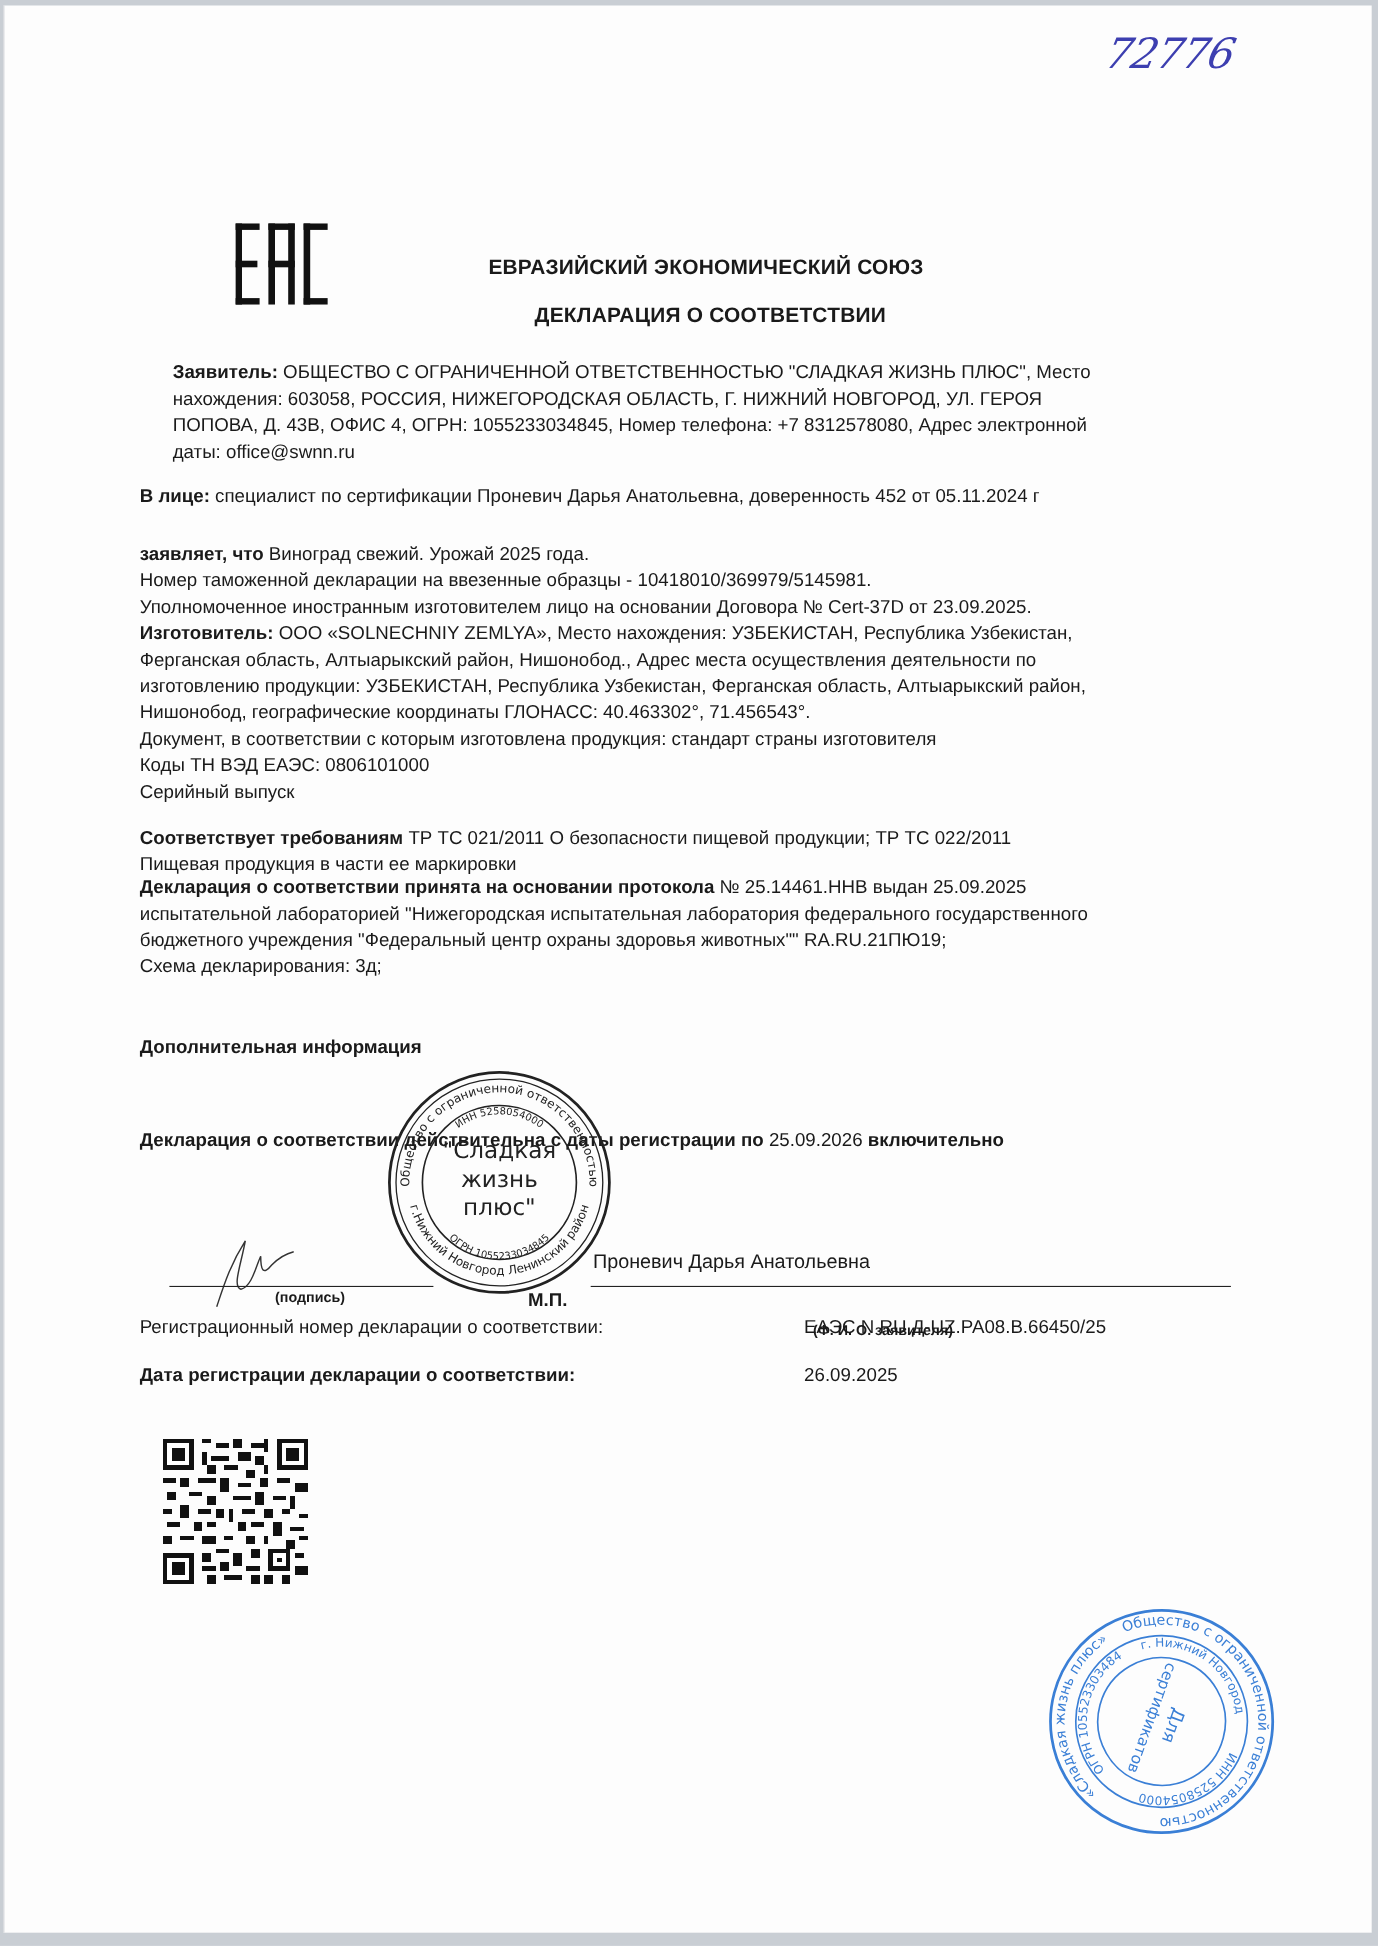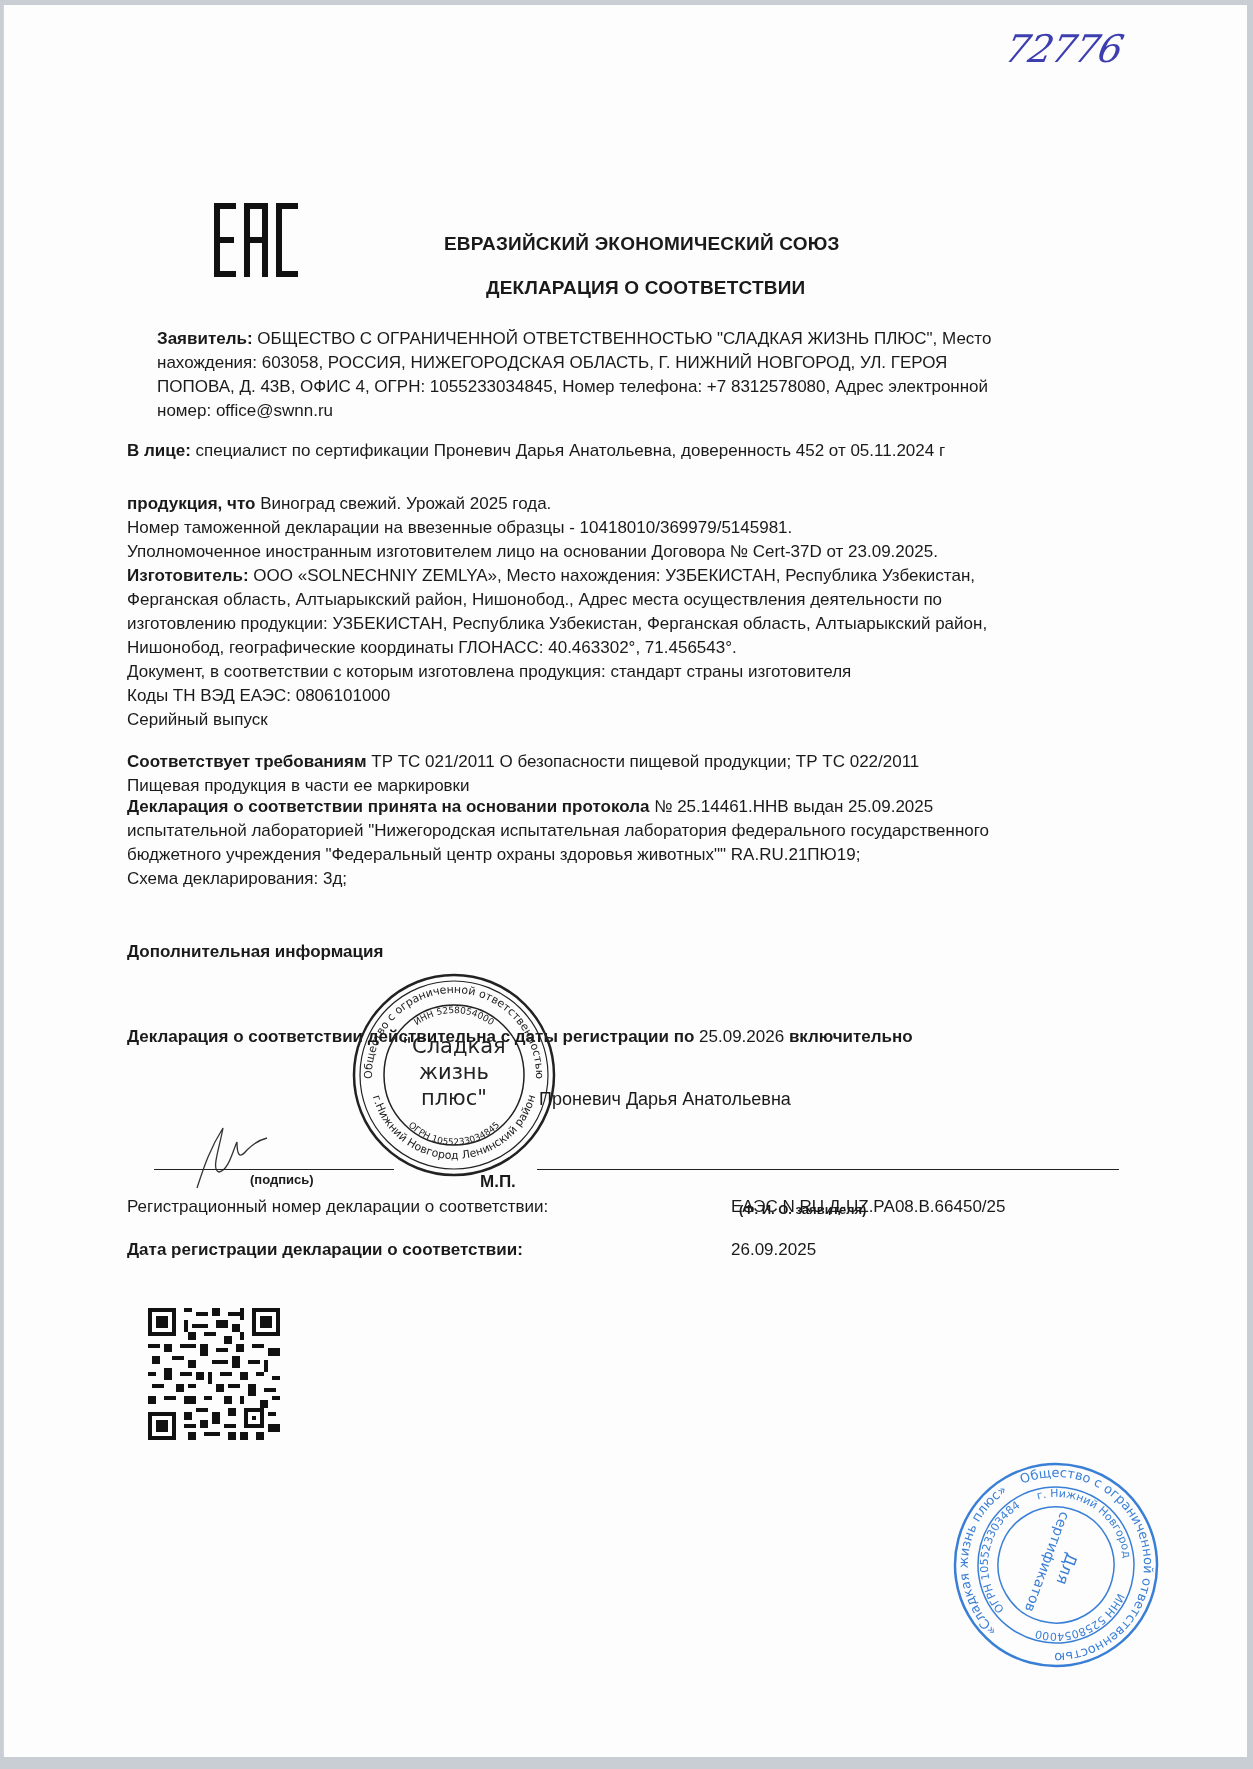--- a/index.html
+++ b/index.html
@@ -28,21 +28,21 @@
   .block-person { left: 123px; top: 434px; width: 1000px; }
   .block-declares { left: 123px; top: 487px; width: 1010px; }
   .block-compliance { left: 123px; top: 733px; width: 1000px; margin-top: 12px; }
   .block-protocol { left: 123px; top: 790px; width: 1040px; }
   .block-additional { left: 123px; top: 935px; }
   .block-validity { left: 123px; top: 1020px; width: 1010px; }
   .sig-line-left { left: 150px; top: 1164px; width: 240px; height: 1px; background: #222; }
   .sig-line-right { left: 533px; top: 1164px; width: 582px; height: 1px; background: #222; }
   .sig-caption-left { left: 246px; top: 1167px; font-size: 13px; font-weight: bold; }
   .sig-caption-right { left: 735px; top: 1167px; font-size: 13px; font-weight: bold; margin-top: 30px; }
-  .sig-name { left: 535px; top: 1084px; font-size: 18px; text-align: center; }
+  .sig-name { left: 535px; top: 1132px; font-size: 18px; text-align: center; }
   .reg-num-label { left: 123px; top: 1192px; font-size: 17px; font-weight: normal; }
   .reg-num-value { left: 727px; top: 1192px; font-size: 17px; }
   .reg-date-label { left: 123px; top: 1235px; font-size: 17px; font-weight: bold; }
   .reg-date-value { left: 727px; top: 1235px; font-size: 17px; }
   .qr { left: 144px; top: 1303px; width: 132px; height: 132px; }
   .stamp-black { left: 346px; top: 966px; width: 208px; height: 208px; }
   .stamp-blue { left: 948px; top: 1456px; width: 208px; height: 208px; }
   .signature { left: 185px; top: 1115px; width: 90px; height: 70px; }
 </style>
 </head>
@@ -68,29 +68,29 @@
     </g>
   </svg>
 
   <div class="abs hdr1">ЕВРАЗИЙСКИЙ ЭКОНОМИЧЕСКИЙ СОЮЗ</div>
   <div class="abs hdr2">ДЕКЛАРАЦИЯ О СООТВЕТСТВИИ</div>
 
   <div class="abs txt block-applicant">
     <div><span class="b">Заявитель:</span><span> ОБЩЕСТВО С ОГРАНИЧЕННОЙ ОТВЕТСТВЕННОСТЬЮ "СЛАДКАЯ ЖИЗНЬ ПЛЮС", Место</span></div>
     <div>нахождения: 603058, РОССИЯ,  НИЖЕГОРОДСКАЯ ОБЛАСТЬ, Г. НИЖНИЙ НОВГОРОД, УЛ. ГЕРОЯ</div>
     <div>ПОПОВА, Д. 43В, ОФИС 4, ОГРН: 1055233034845, Номер телефона: +7 8312578080, Адрес электронной</div>
-    <div>номер: office@swnn.ru</div>
+    <div>даты: office@swnn.ru</div>
   </div>
 
   <div class="abs txt block-person">
     <span class="b">В лице:</span><span> специалист по сертификации Проневич Дарья Анатольевна, доверенность 452 от 05.11.2024 г</span>
   </div>
 
   <div class="abs txt block-declares">
-    <div><span class="b">продукция, что</span><span> Виноград свежий. Урожай 2025 года.</span></div>
+    <div><span class="b">заявляет, что</span><span> Виноград свежий. Урожай 2025 года.</span></div>
     <div>Номер таможенной декларации на ввезенные образцы - 10418010/369979/5145981.</div>
     <div>Уполномоченное иностранным изготовителем лицо на основании Договора № Cert-37D от 23.09.2025.</div>
     <div><span class="b">Изготовитель:</span><span> ООО «SOLNECHNIY ZEMLYA», Место нахождения: УЗБЕКИСТАН, Республика Узбекистан,</span></div>
     <div>Ферганская область, Алтыарыкский район, Нишонобод., Адрес места осуществления деятельности по</div>
     <div>изготовлению продукции: УЗБЕКИСТАН, Республика Узбекистан, Ферганская область, Алтыарыкский район,</div>
     <div>Нишонобод, географические координаты ГЛОНАСС: 40.463302°, 71.456543°.</div>
     <div>Документ, в соответствии с которым изготовлена продукция: стандарт страны изготовителя</div>
     <div>Коды ТН ВЭД ЕАЭС: 0806101000</div>
     <div>Серийный выпуск</div>
   </div>

